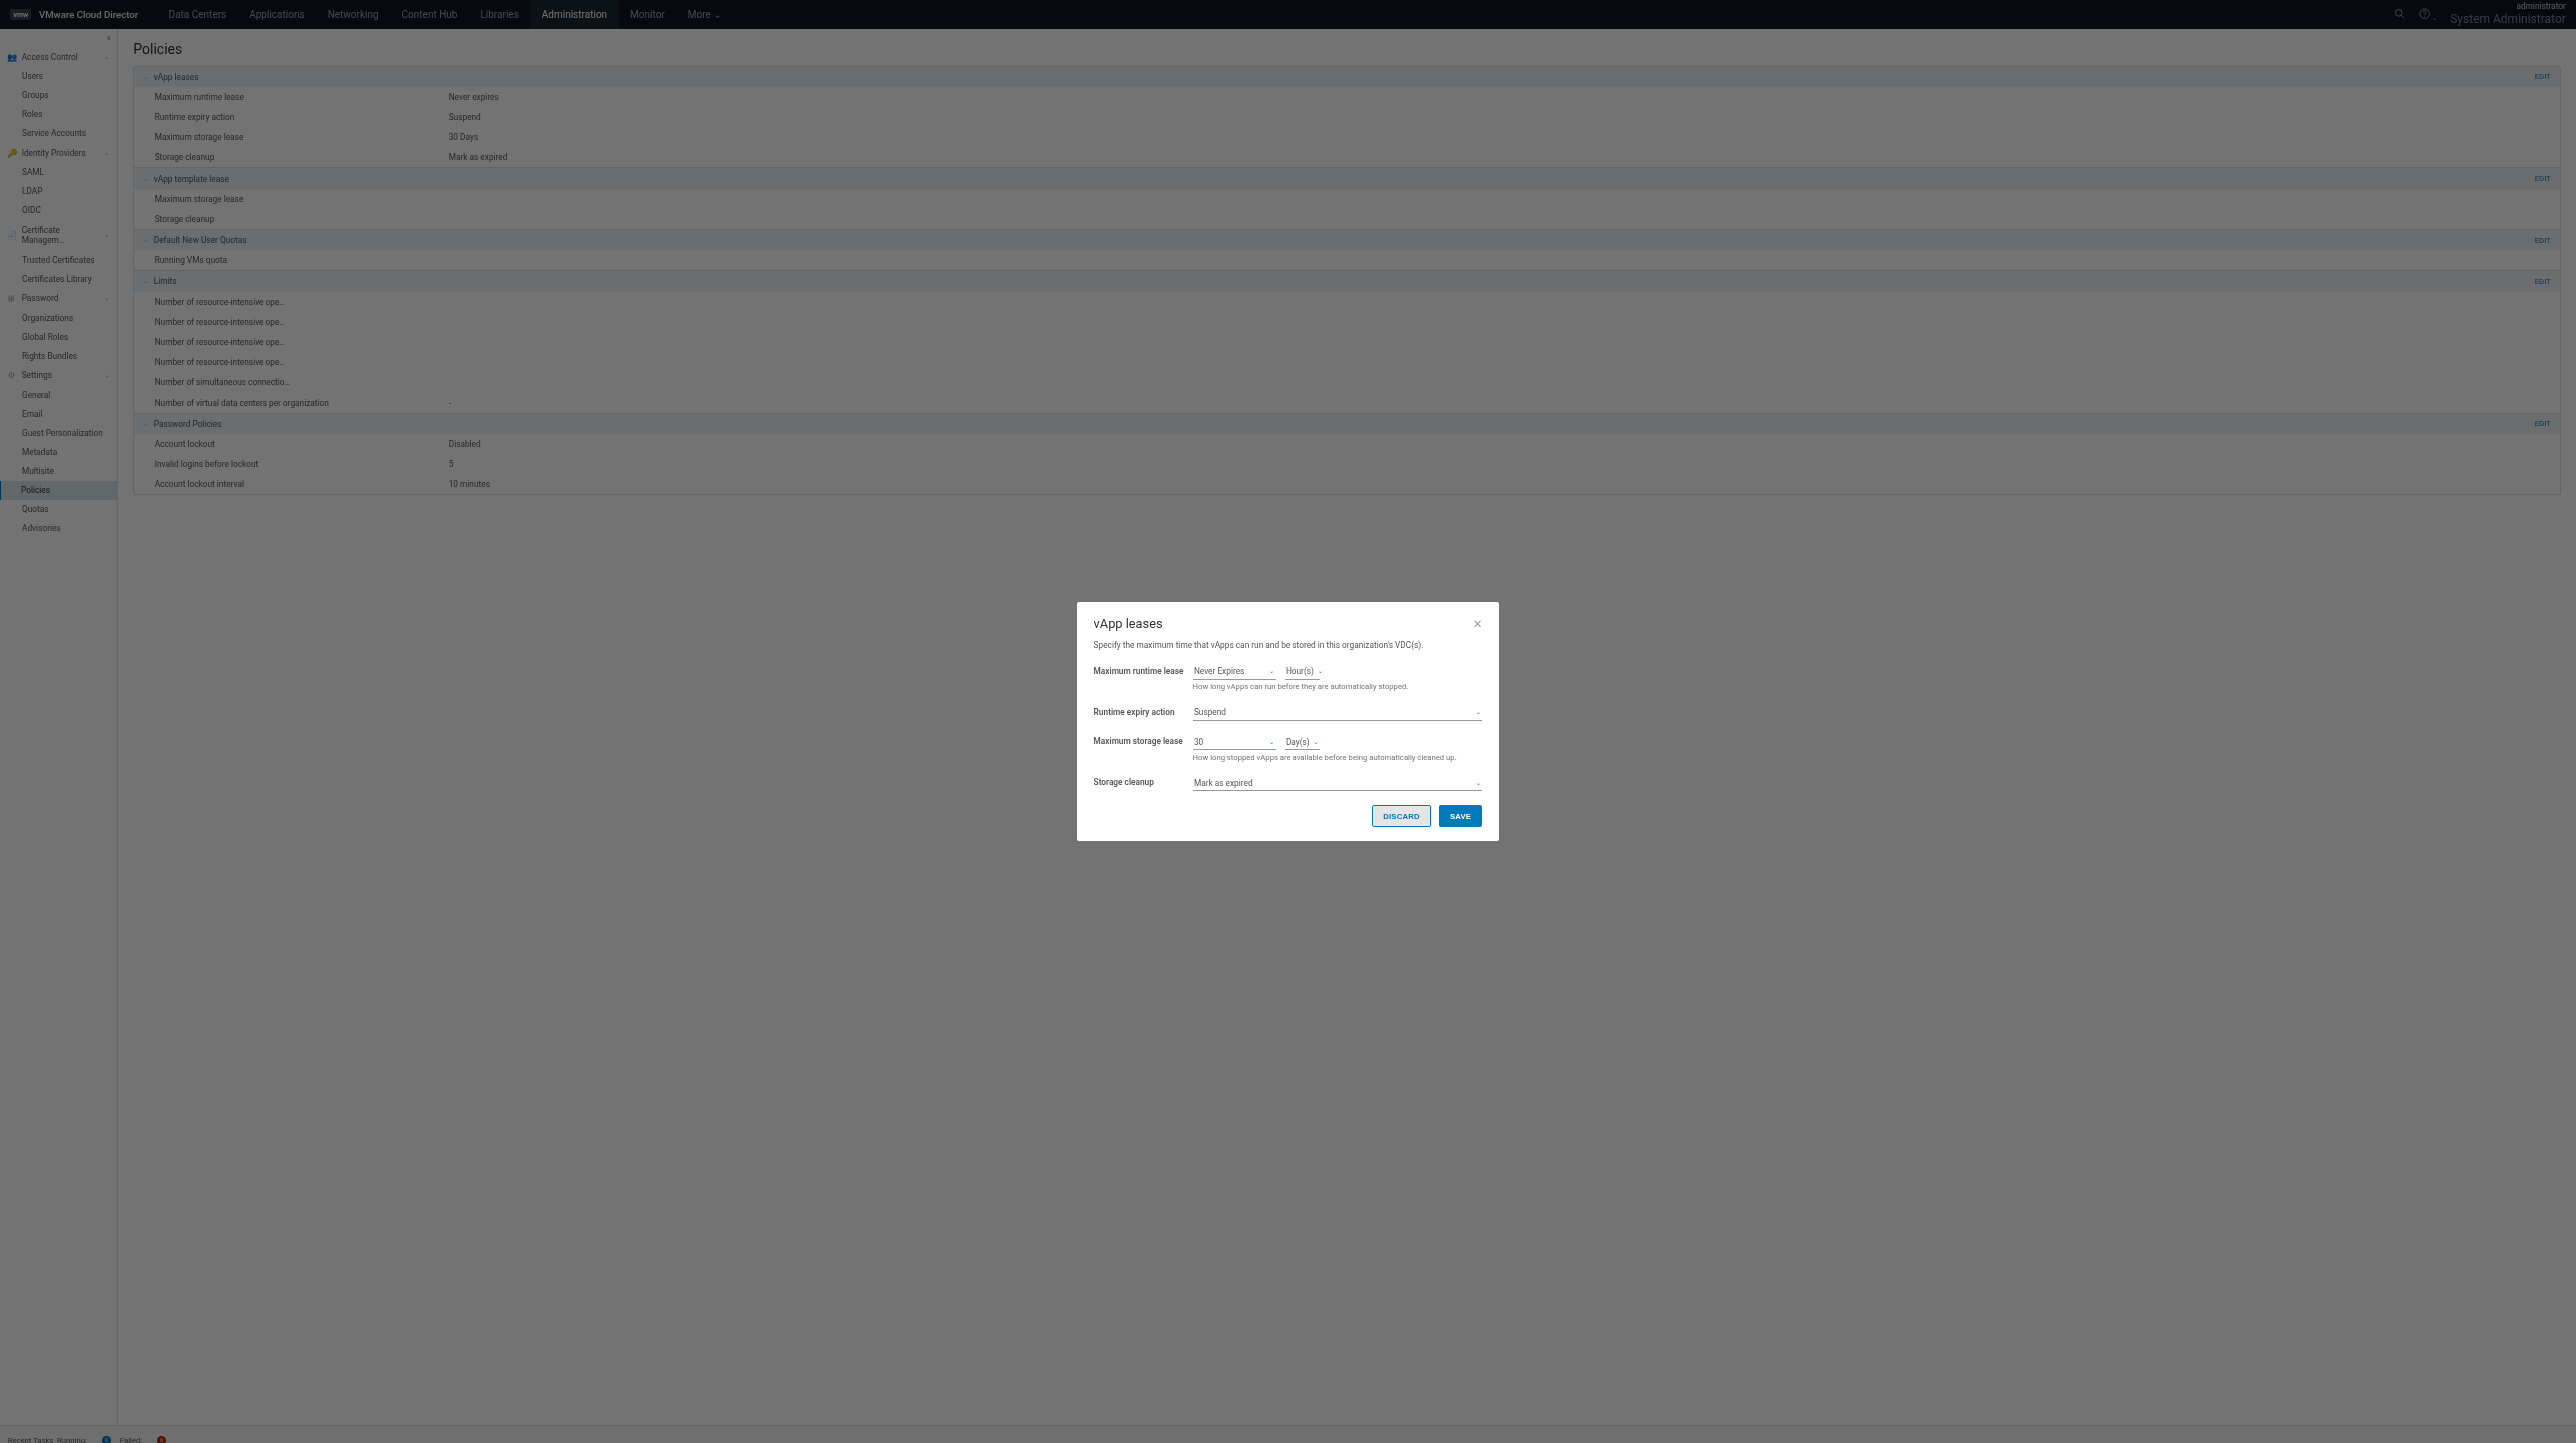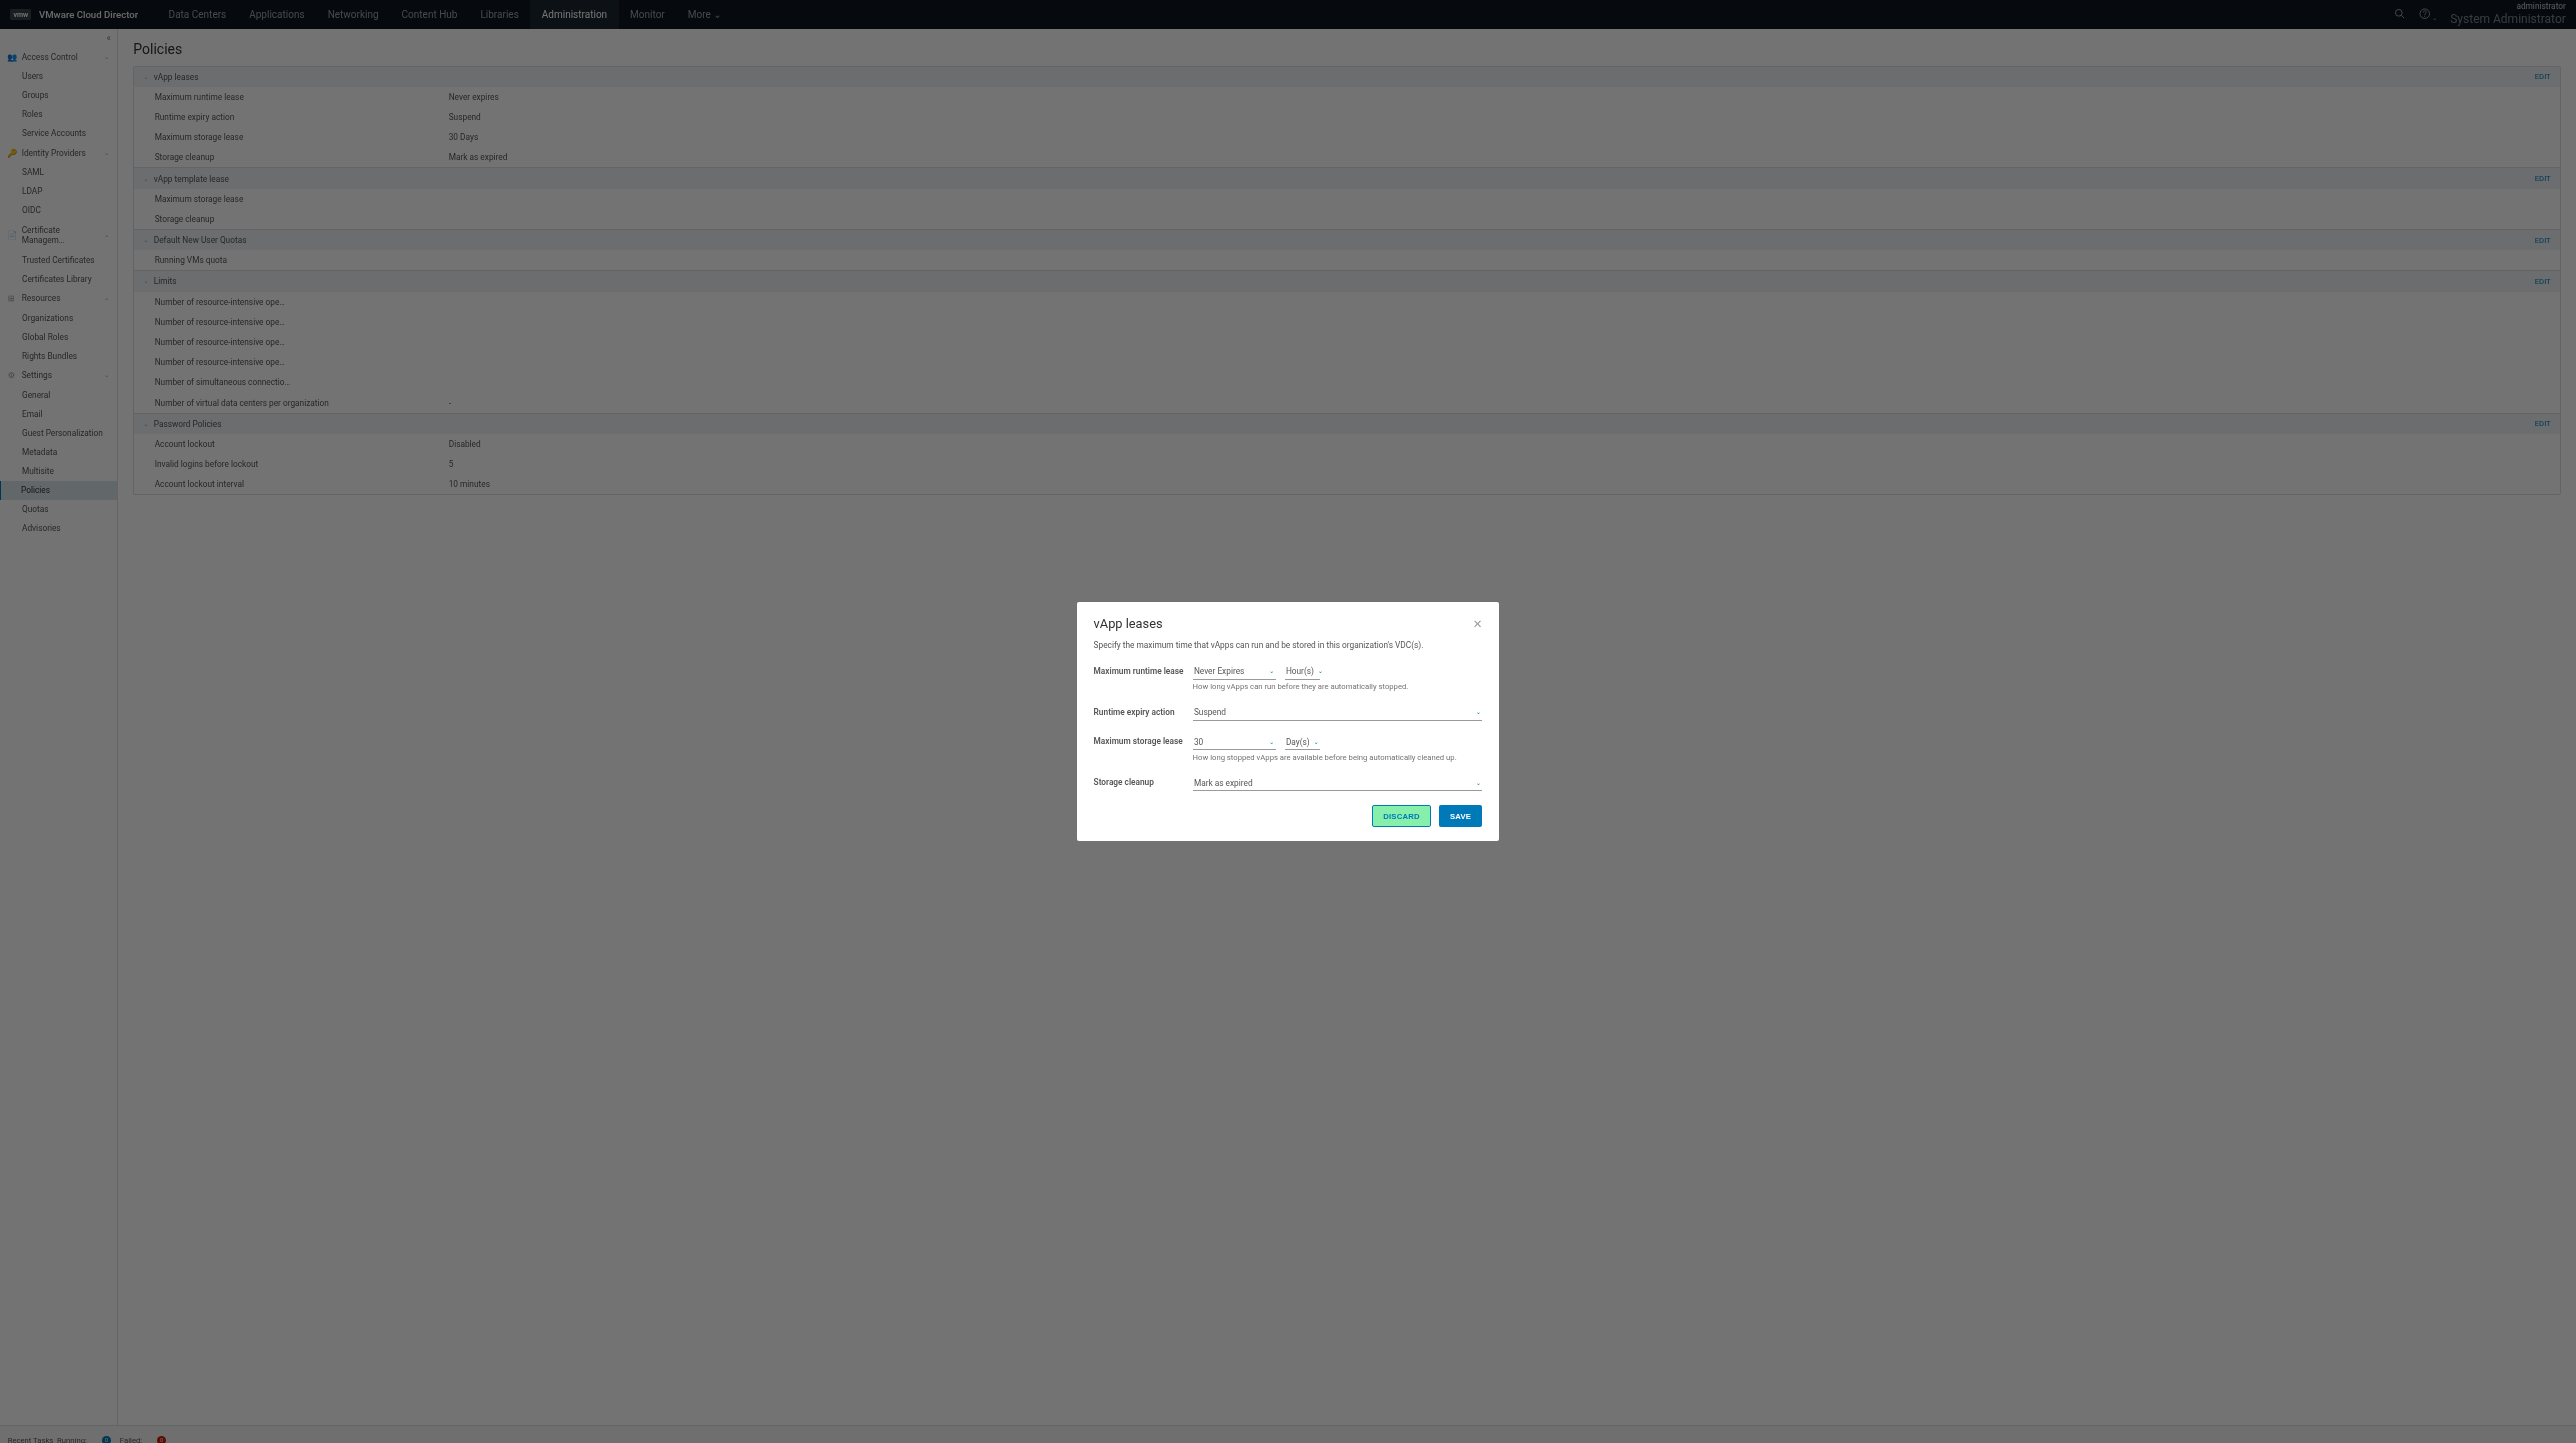--- a/index.html
+++ b/index.html
@@ -53,21 +53,21 @@
 .mfields { flex: 1; }
 .mfieldline { display: flex; gap: 9px; margin-bottom: 2.6px; }
 .sel { border: none; border-bottom: 0.6px solid #9a9a9a; background: transparent; font-size: 8.3px; padding: 1.9px 1.3px 2.6px; color: #565656; cursor: pointer; display: flex; align-items: center; justify-content: space-between; }
 .selmain { width: 83px; }
 .selunit { width: 35px; }
 .selfull { width: 100%; }
 .selarrow { color: #0079b8; font-size: 6.4px; margin-left: 3.8px; }
 .mhint { font-size: 7.7px; color: #737373; margin-top: 2.6px; }
 .mfooter { display: flex; justify-content: flex-end; gap: 7.7px; margin-top: 6.4px; }
 .btn { padding: 5.1px 10.2px; font-size: 7.7px; border-radius: 1.9px; cursor: pointer; border: 0.6px solid transparent; font-weight: 600; letter-spacing: 0.03em; }
-.btn-outline { background: #86efac; border: 0.6px solid #0079b8; color: #0079b8; }
+.btn-outline { background: #e5e5e5; border: 0.6px solid #0079b8; color: #0079b8; }
 .btn-primary { background: #0079b8; color: #fff; }
 </style>
 </head>
 <body>
 
 <div class="topnav">
   <div class="brand">
     <span class="vmwbox">vmw</span>
     <span class="brandtxt">VMware Cloud Director</span>
   </div>
@@ -134,21 +134,21 @@
             <span class="ico">📄</span>
             <span>Certificate Managem…</span>
             <span class="chev">⌄</span>
           </div>
           <div class="secitem">Trusted Certificates</div>
           <div class="secitem">Certificates Library</div>
         </div>
         <div class="sec">
           <div class="sechead">
             <span class="ico">⊞</span>
-            <span>Resources</span>
+            <span>Password</span>
             <span class="chev">⌄</span>
           </div>
           <div class="secitem">Organizations</div>
           <div class="secitem">Global Roles</div>
           <div class="secitem">Rights Bundles</div>
         </div>
         <div class="sec">
           <div class="sechead">
             <span class="ico">⚙</span>
             <span>Settings</span>

